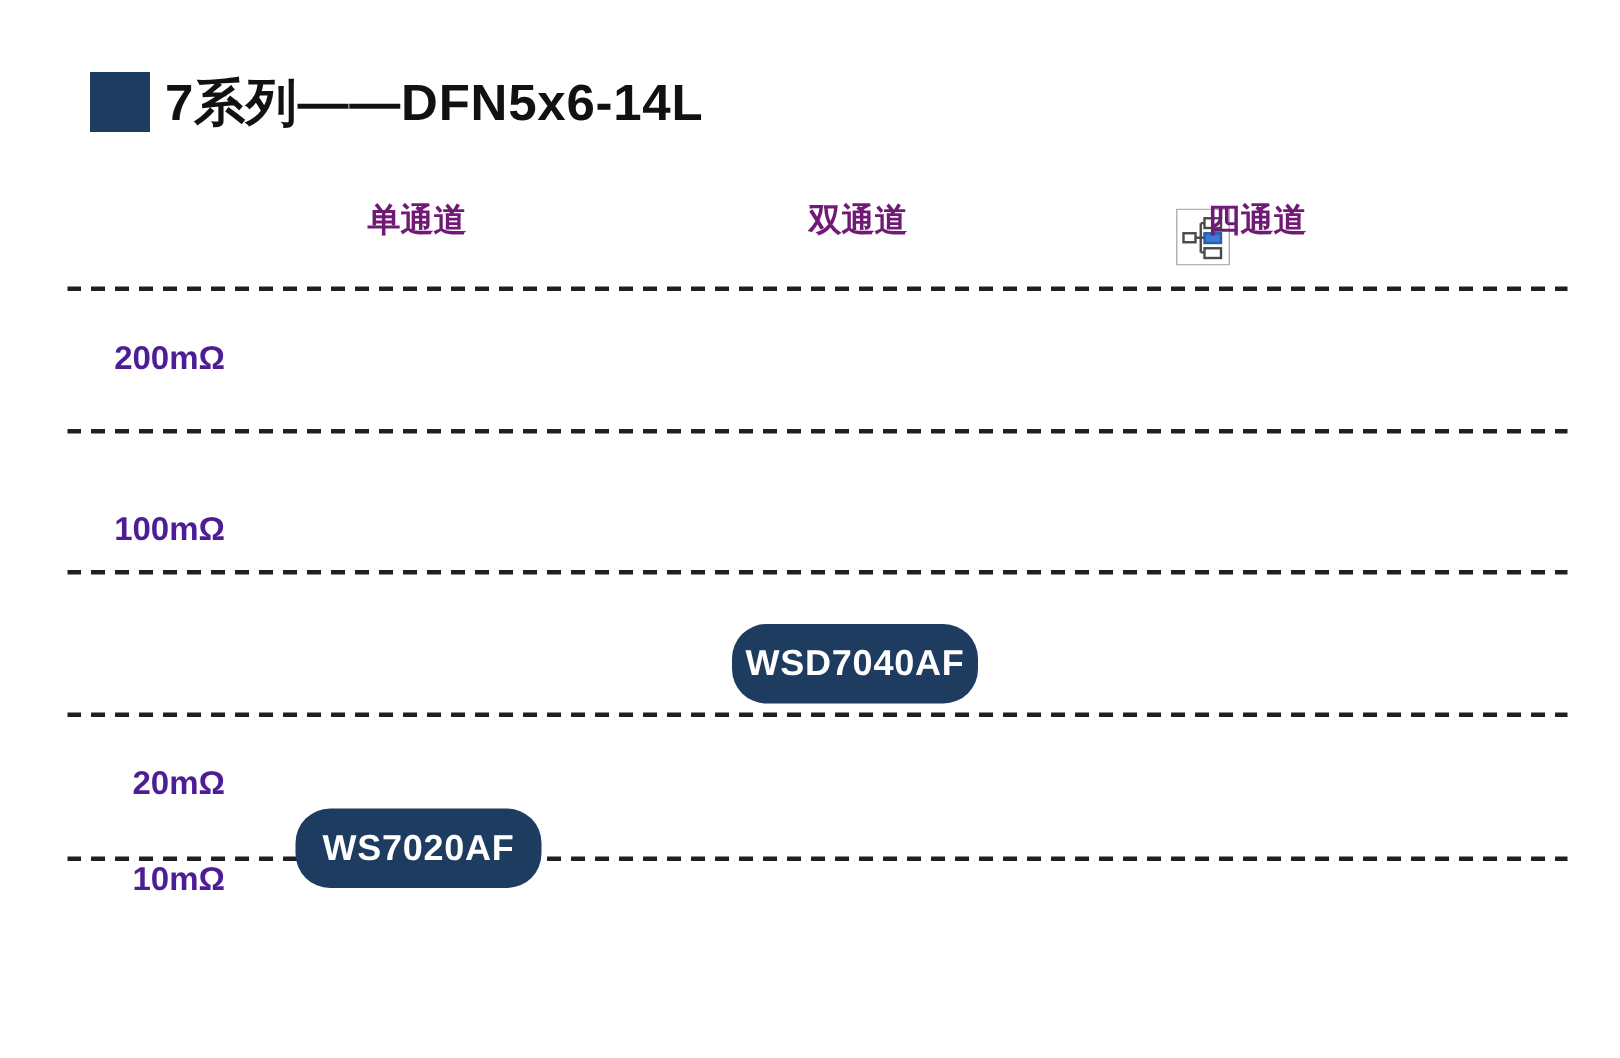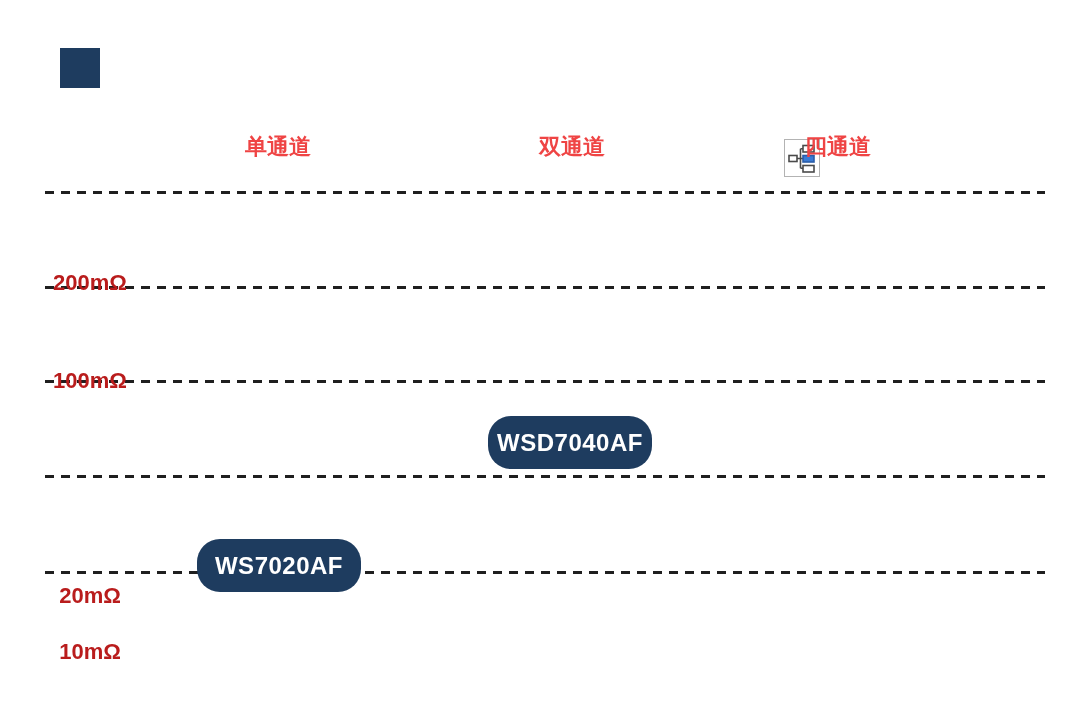--- a/index.html
+++ b/index.html
@@ -21,21 +21,21 @@
   .page-title {
     position: absolute; left: 110px; top: 46px;
     margin: 0;
     font-size: 34px; font-weight: bold; letter-spacing: 0.5px;
     color: #111111; white-space: nowrap;
   }
   
   .col-header {
     position: absolute; top: 132px;
     transform: translateX(-50%);
-    font-size: 22px; font-weight: bold; color: #ef4444;
+    font-size: 22px; font-weight: bold; color: #701a75;
     white-space: nowrap;
   }
   .h-single { left: 278px; }
   .h-dual   { left: 572px; text-align: right; }
   .h-quad   { left: 838px; }
   .quad-icon {
     position: absolute; left: 784px; top: 139px;
     width: 36px; height: 38px;
   }
   
@@ -46,30 +46,29 @@
   }
   .d1 { top: 191px; }
   .d2 { top: 286px; }
   .d3 { top: 380px; }
   .d4 { top: 475px; }
   .d5 { top: 571px; }
   
   .row-label {
     position: absolute; left: 30px;
     width: 120px;
-    text-align: center;
-    font-size: 22px; font-weight: bold; color: #b91c1c;
+    text-align: right;
+    font-size: 22px; font-weight: bold; color: #4c1d95;
     white-space: nowrap;
-    margin-top: 44px;
   }
   .r1 { top: 226px; }
-  .r2 { top: 324px; }
+  .r2 { top: 340px; }
   .r3 { top: 413px; }
-  .r4 { top: 539px; }
-  .r5 { top: 595px; }
+  .r4 { top: 509px; }
+  .r5 { top: 573px; }
   
   .badge {
     position: absolute;
     width: 164px; height: 53px;
     background: #1e3c5f;
     border-radius: 23px;
     display: flex; align-items: center; justify-content: center;
     color: #ffffff;
     font-size: 24px; font-weight: bold; letter-spacing: 0.5px;
     white-space: nowrap;
@@ -79,20 +78,21 @@
   .b-7020s { left: 197px; top: 511px; margin-top: 28px; }
   .b-7020d { left: 488px; top: 504px; }
   .b-7010 { left: 197px; top: 599px; }
 </style>
 </head>
 <body>
 
 <div class="canvas">
 
   <div class="title-square"></div>
+  <h1 class="page-title">7系列——DFN5x6-14L</h1>
 
   <div class="col-header h-single">单通道</div>
   <div class="col-header h-dual">双通道</div>
   <span class="quad-icon">
     <svg width="36" height="38" viewBox="0 0 36 38" xmlns="http://www.w3.org/2000/svg">
       <rect x="0.5" y="0.5" width="35" height="37" fill="#ffffff" stroke="#b3b3b3" stroke-width="1"></rect>
       <path d="M13 19.5 H16.5 M16.5 9.75 V29.25 M16.5 9.75 H19 M16.5 19.5 H19 M16.5 29.25 H19" fill="none" stroke="#4a4a4a" stroke-width="1.6"></path>
       <rect x="5" y="16.5" width="8" height="6" fill="#ffffff" stroke="#4a4a4a" stroke-width="1.6"></rect>
       <rect x="19" y="6.5" width="11" height="6.5" fill="#ffffff" stroke="#4a4a4a" stroke-width="1.6"></rect>
       <rect x="19" y="16.5" width="11" height="6.5" fill="#3a7bd5" stroke="#2a5da8" stroke-width="1.6"></rect>

